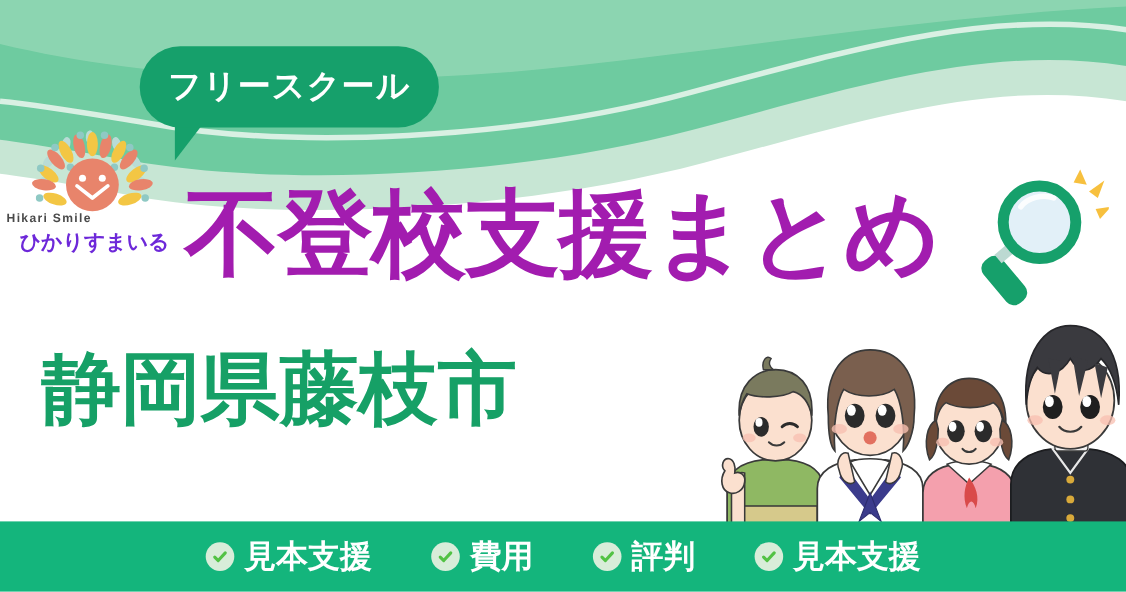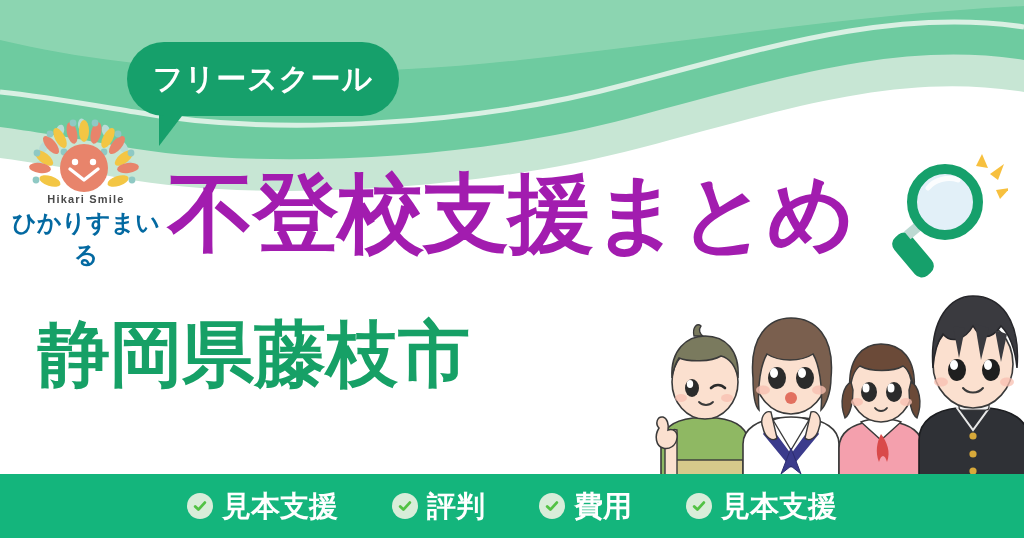--- a/index.html
+++ b/index.html
@@ -30,26 +30,26 @@
     position:absolute;left:32px;top:70px;width:0;height:0;
     border-left:0 solid transparent;
     border-right:26px solid transparent;
     border-top:34px solid #16a06b;
   }
 
   
   #logo{position:absolute;left:6px;top:105px;width:160px;height:130px;}
   #logo-mark{position:absolute;left:14px;top:0;width:130px;height:92px;}
   #logo-romaji{
-    position:absolute;left:0;top:88px;width:160px;text-align:center;
+    position:absolute;left:0;top:88px;width:160px;text-align:left;
     font-size:11px;font-weight:700;color:#4a4a4a;letter-spacing:1.2px;
   }
   #logo-kana{
     position:absolute;left:0;top:102px;width:160px;text-align:center;
-    font-size:24px;font-weight:700;color:#0369a1;letter-spacing:0px;
+    font-size:19px;font-weight:700;color:#6d28d9;letter-spacing:0px;
   }
 
   
   #title-1{
     position:absolute;left:168px;top:170px;
     font-size:86px;font-weight:900;color:#a21caf;
     letter-spacing:-1px;line-height:1;white-space:nowrap;
   }
   #title-2{
     position:absolute;left:38px;top:318px;
@@ -271,30 +271,30 @@
       </span>
       <span class="badge-label">見本支援</span>
     </div>
 
     <div class="badge">
       <span class="badge-icon">
         <svg width="16" height="16" viewBox="0 0 16 16" aria-hidden="true">
           <path d="M3.2,8.4 L6.4,11.6 L12.8,4.6" fill="none" stroke="#52c244" stroke-width="2.8" stroke-linecap="round" stroke-linejoin="round"></path>
         </svg>
       </span>
-      <span class="badge-label">評判</span>
+      <span class="badge-label">費用</span>
     </div>
 
     <div class="badge">
       <span class="badge-icon">
         <svg width="16" height="16" viewBox="0 0 16 16" aria-hidden="true">
           <path d="M3.2,8.4 L6.4,11.6 L12.8,4.6" fill="none" stroke="#52c244" stroke-width="2.8" stroke-linecap="round" stroke-linejoin="round"></path>
         </svg>
       </span>
-      <span class="badge-label">費用</span>
+      <span class="badge-label">評判</span>
     </div>
 
 
     <div class="badge">
       <span class="badge-icon">
         <svg width="16" height="16" viewBox="0 0 16 16" aria-hidden="true">
           <path d="M3.2,8.4 L6.4,11.6 L12.8,4.6" fill="none" stroke="#52c244" stroke-width="2.8" stroke-linecap="round" stroke-linejoin="round"></path>
         </svg>
       </span>
       <span class="badge-label">見本支援</span>

